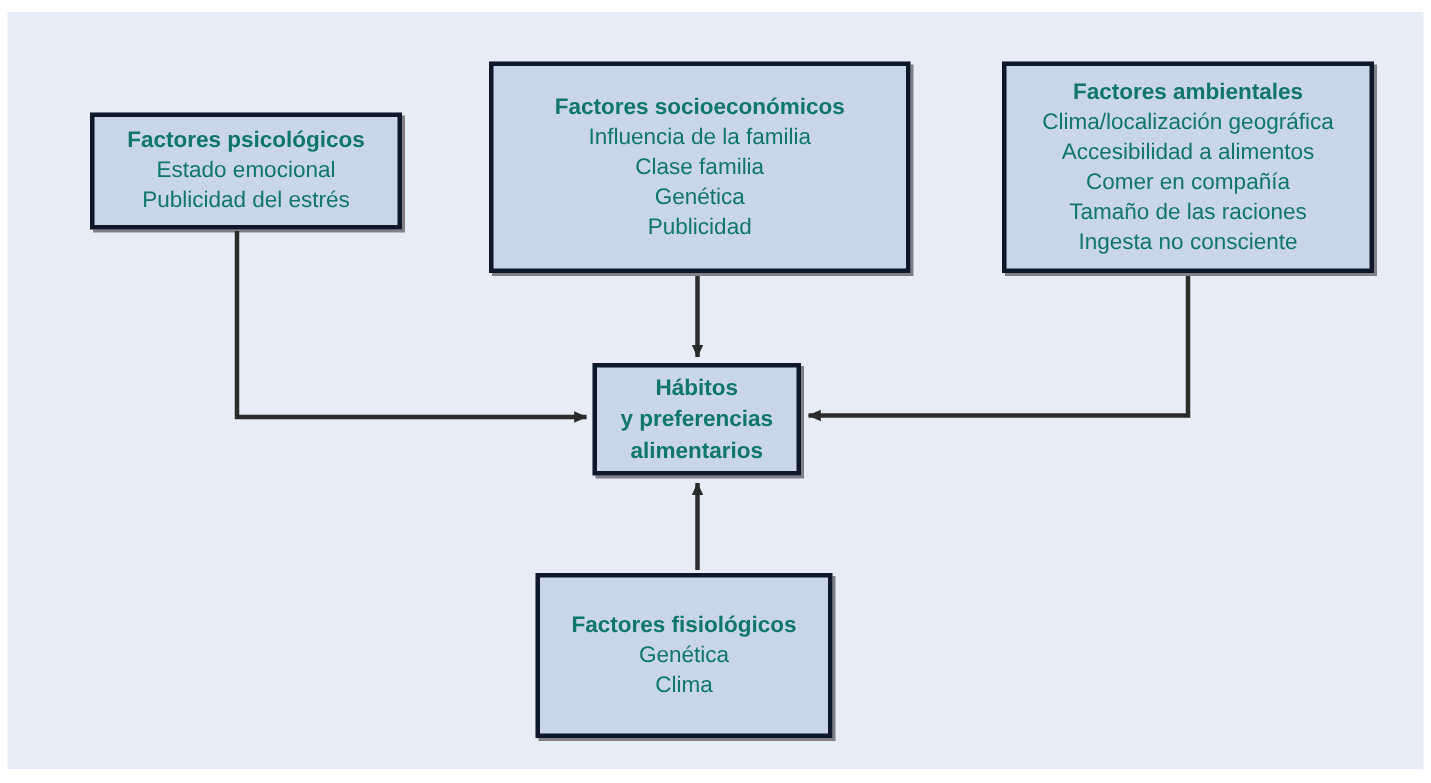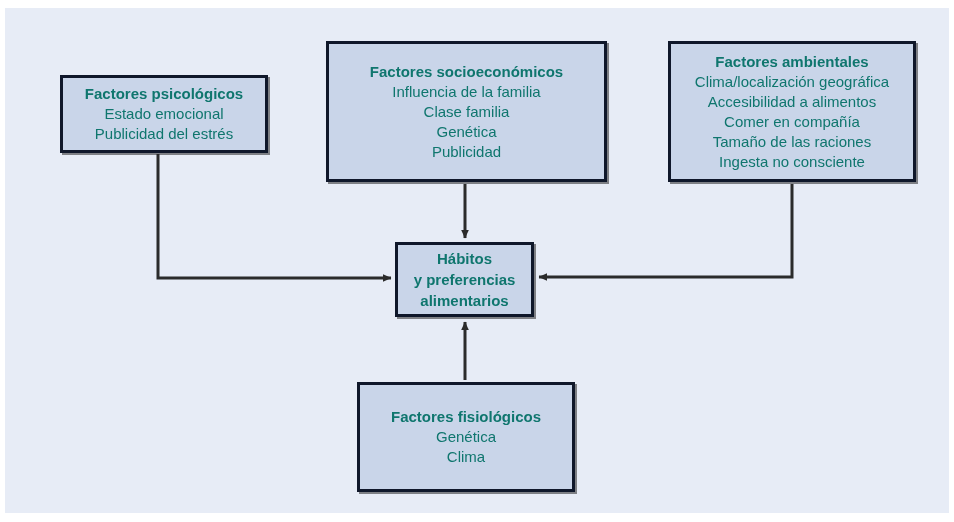--- a/index.html
+++ b/index.html
@@ -53,21 +53,21 @@
     font-weight: bold;
     font-size: 15px;
     line-height: 21px;
   }
 
   
   #node-psico   { left: 55px;  top: 67px;  width: 208px; height: 78px; }
   #node-socio   { left: 321px; top: 33px;  width: 281px; height: 141px; }
   #node-ambien  { left: 663px; top: 33px;  width: 248px; height: 141px; }
   #node-central { left: 390px; top: 234px; width: 139px; height: 75px; }
-  #node-fisio   { left: 352px; top: 374px; width: 218px; height: 110px; }
+  #node-fisio   { left: 352px; top: 374px; width: 198px; height: 110px; }
 
   
   #connectors {
     position: absolute;
     left: 0; top: 0;
     width: 954px;
     height: 522px;
     pointer-events: none;
   }
 </style>

